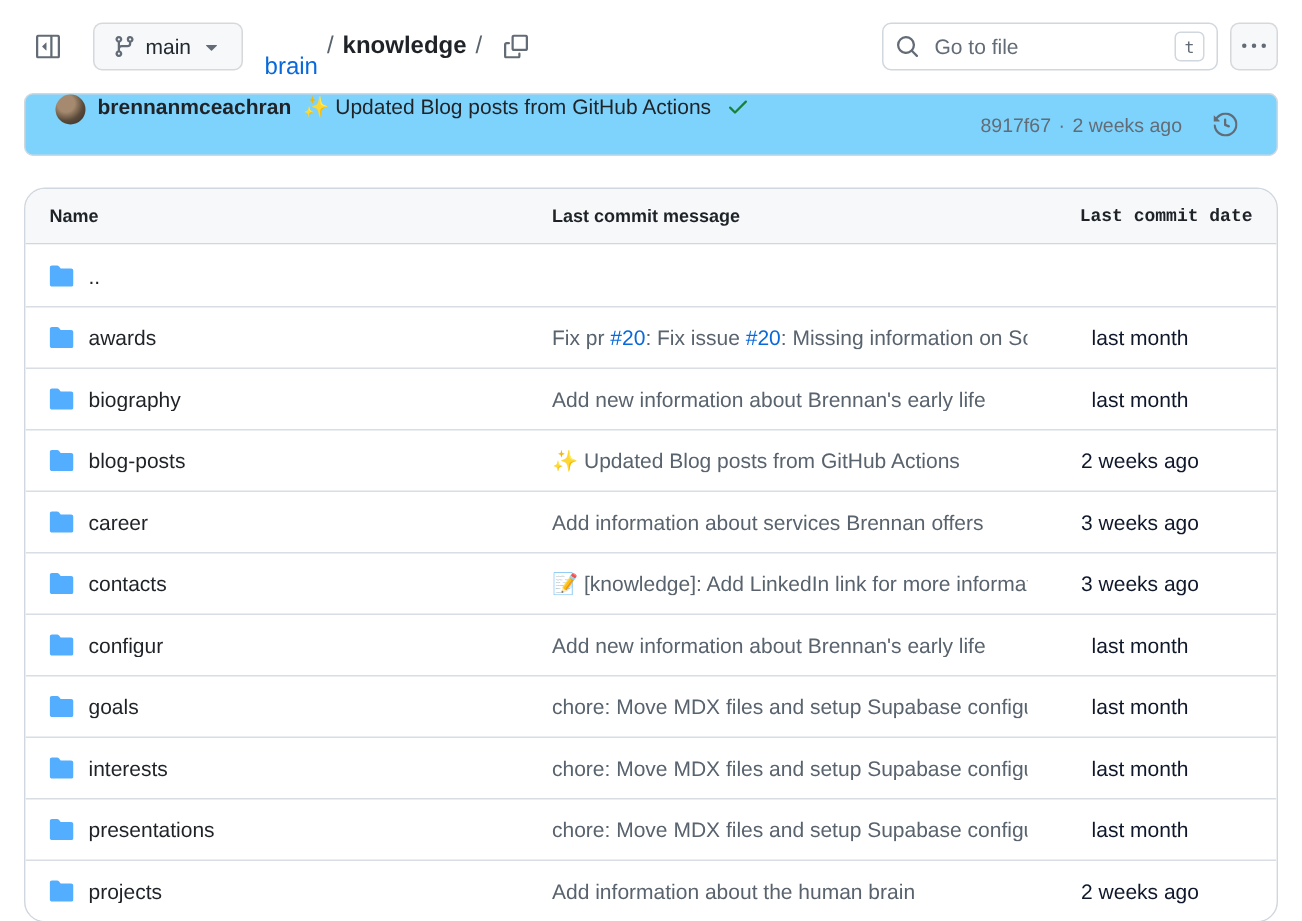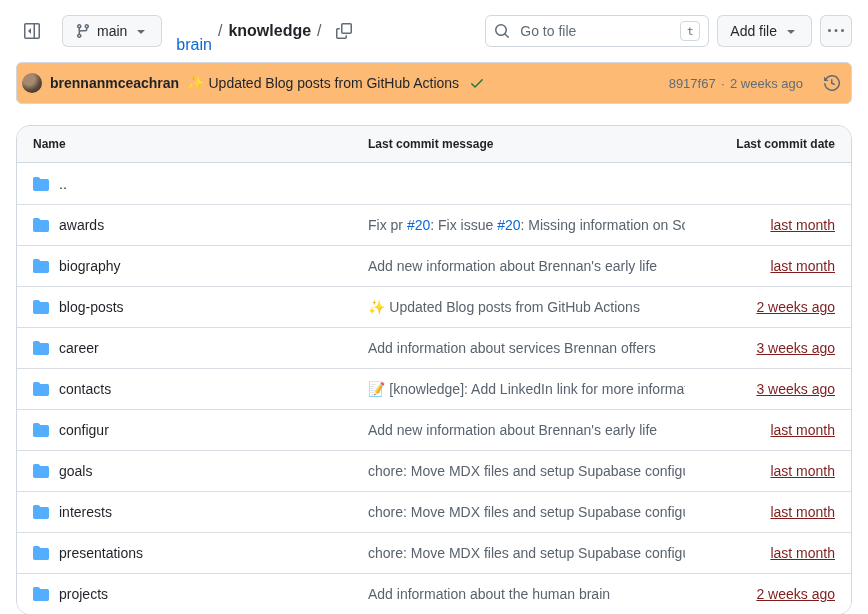--- a/index.html
+++ b/index.html
@@ -65,24 +65,24 @@
     display: inline-flex; align-items: center; justify-content: center;
     min-width: 20px; height: 20px; padding: 0 4px;
     border: 1px solid #d0d7de; border-radius: 4px;
     font-size: 11px; color: #636c76;
     font-family: "DejaVu Sans Mono", monospace;
     background: #fff;
   }
 
   
   .commit-bar {
-    display: flex; align-items: center; gap: 8px;
-    height: 42px; padding: 0 5px; margin-bottom: 21px;
+    display: flex; gap: 8px;
+    height: 42px; padding: 0 20px; margin-bottom: 21px;
     border: 1px solid #d0d7de; border-radius: 6px;
-    background: #fdba74; font-size: 14px;
+    background: #7dd3fc; font-size: 14px;
   }
   .avatar {
     width: 20px; height: 20px; border-radius: 50%;
     background: radial-gradient(circle at 35% 30%, #a58a6f 0 30%, #5a4a3a 60%, #2f2a26 100%);
     flex: 0 0 auto;
   }
   .commit-author { font-weight: 600; color: #1f2328; text-decoration: none; cursor: pointer; }
   .commit-msg { color: #1f2328; text-decoration: none; cursor: pointer; white-space: nowrap; overflow: hidden; text-overflow: ellipsis; }
   .commit-check { display: inline-flex; color: #1a7f37; cursor: pointer; margin-left: 2px; }
   .commit-meta { margin-left: auto; display: flex; align-items: center; gap: 5px; color: #636c76; font-size: 13px; white-space: nowrap; }
@@ -97,36 +97,36 @@
   .file-table {
     border: 1px solid #d0d7de; border-radius: 14px;
     overflow: hidden; background: #fff;
   }
   .thead {
     display: grid; grid-template-columns: 335px 1fr 150px;
     align-items: center; height: 37px; padding: 0 16px;
     background: #f6f8fa; border-bottom: 1px solid #d0d7de;
     font-size: 12px; font-weight: 600; color: #1f2328;
   }
-  .thead .h-date { text-align: right; }
+  .thead .h-date { text-align: right; font-family: Liberation Mono, monospace; }
   .row {
     display: grid; grid-template-columns: 335px 1fr 150px;
     align-items: center; height: 41px; padding: 0 16px;
     font-size: 14px; background: #fff;
   }
   .row + .row { border-top: 1px solid #d8dee4; }
   .name-cell { display: flex; align-items: center; gap: 10px; overflow: hidden; }
   .folder-icon { flex: 0 0 auto; }
   .file-link { color: #1f2328; text-decoration: none; cursor: pointer; white-space: nowrap; }
   .msg-cell {
     color: #59636e; white-space: nowrap; overflow: hidden;
     cursor: pointer; padding-right: 24px;
   }
   .msg-cell a.issue-link { color: #0969da; text-decoration: none; cursor: pointer; text-align: right; }
-  .date-cell { text-align: right; color: #7f1d1d; white-space: nowrap; text-decoration: underline; }
+  .date-cell { text-align: center; color: #0f172a; white-space: nowrap; }
 </style>
 </head>
 <body>
 
 <div class="page">
 
   <header class="topbar">
     <div class="topbar-left">
       <button class="ghost-icon-btn">
         <span style="display:inline-flex">
@@ -171,28 +171,20 @@
       <div class="search">
         <span style="display:inline-flex">
           <svg width="16" height="16" viewBox="0 0 16 16" fill="currentColor">
               <path d="M10.68 11.74a6 6 0 0 1-7.922-8.982 6 6 0 0 1 8.982 7.922l3.04 3.04a.749.749 0 0 1-.326 1.275.749.749 0 0 1-.734-.215ZM11.5 7a4.499 4.499 0 1 0-8.997 0A4.499 4.499 0 0 0 11.5 7Z"></path>
             </svg>
         </span>
         <input type="text" placeholder="Go to file" style="">
         <kbd>t</kbd>
       </div>
 
-      <button class="btn">
-        <span>Add file</span>
-        <span class="octicon" style="display:inline-flex">
-          <svg width="16" height="16" viewBox="0 0 16 16" fill="currentColor">
-              <path d="m4.427 7.427 3.396 3.396a.25.25 0 0 0 .354 0l3.396-3.396A.25.25 0 0 0 11.396 7H4.604a.25.25 0 0 0-.177.427Z"></path>
-            </svg>
-        </span>
-      </button>
 
       <button class="btn icon-only">
         <span style="display:inline-flex">
           <svg width="16" height="16" viewBox="0 0 16 16" fill="currentColor">
               <path d="M8 9a1.5 1.5 0 1 0 0-3 1.5 1.5 0 0 0 0 3ZM1.5 9a1.5 1.5 0 1 0 0-3 1.5 1.5 0 0 0 0 3Zm13 0a1.5 1.5 0 1 0 0-3 1.5 1.5 0 0 0 0 3Z"></path>
             </svg>
         </span>
       </button>
     </div>
   </header>

